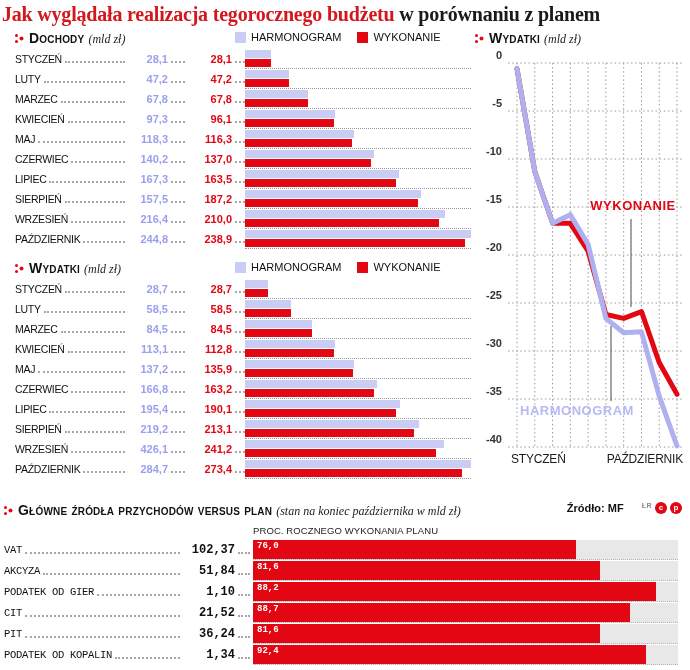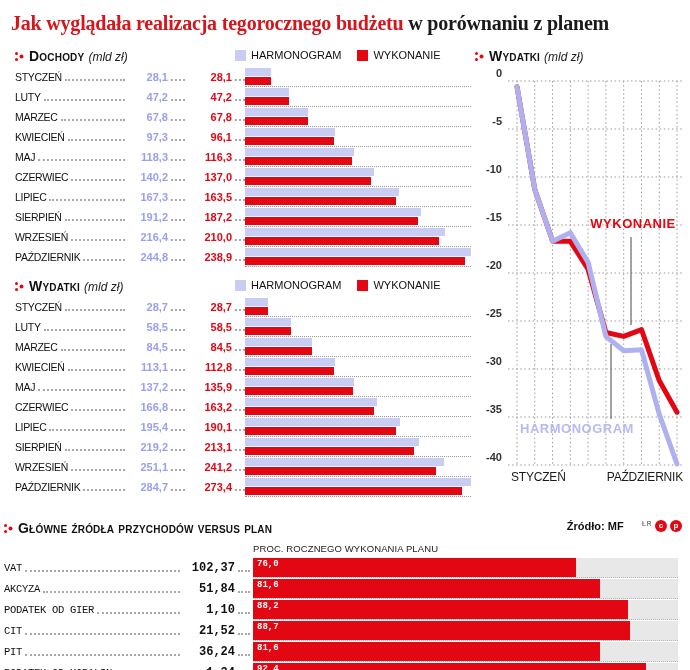--- a/index.html
+++ b/index.html
@@ -1,30 +1,30 @@
 <!DOCTYPE html>
 <html><head>
 <meta charset="utf-8">
 <style>
   html,body{margin:0;padding:0;background:#fff;}
   body{width:690px;height:670px;font-family:"Liberation Sans",sans-serif;-webkit-font-smoothing:antialiased;}
   .page{position:relative;width:690px;height:670px;background:#fff;overflow:hidden;}
 
   
-  .title{margin:9px;padding:2px 2px 4px 2px;font-family:"Liberation Serif",serif;font-weight:bold;font-size:20px;line-height:24px;letter-spacing:-0.2px;}
+  .title{margin:0;padding:2px 2px 4px 2px;font-family:"Liberation Serif",serif;font-weight:bold;font-size:20px;line-height:24px;letter-spacing:-0.2px;}
   .t-red{color:#d4161d;}
   .t-black{color:#1a1a1a;}
 
   
   .sec-head{position:relative;display:flex;align-items:baseline;height:17px;margin:0 0 2px 0;padding-left:4px;}
   .bullet{position:relative;width:10px;height:10px;flex:0 0 10px;align-self:center;margin-right:4px;}
   .bullet i{position:absolute;left:0;top:0;width:3px;height:3px;border-radius:50%;background:#e30613;
     box-shadow:0 6px 0 0 #e30613,5px 3px 0 0.5px #e30613;}
   .sec-title{font-weight:bold;font-variant:small-caps;font-size:14px;letter-spacing:0.2px;color:#111;}
-  .sec-unit{font-family:Liberation Sans, sans-serif;font-style:italic;font-size:12px;color:#222;margin-left:4px;}
+  .sec-unit{font-family:Liberation Serif, serif;font-style:italic;font-size:12px;color:#222;margin-left:4px;}
 
   
   .legend{position:absolute;left:224px;top:1px;display:flex;align-items:center;font-size:11px;color:#111;white-space:nowrap;}
   .sw{width:11px;height:11px;display:inline-block;margin-right:5px;}
   .sw.purple{background:#c9cdf4;}
   .sw.red{background:#e30613;margin-left:16px;}
 
   
   .content{display:flex;margin-left:11px;}
   .left{width:460px;flex:0 0 460px;}
@@ -173,21 +173,21 @@
               <span class="val-w">163,5</span>
               <span class="leader fix10"></span>
               <div class="bars">
                 <div class="bar-h" style="width: 68.29%;"></div>
                 <div class="bar-w" style="width: 66.73%;"></div>
               </div>
             </div>
             <div class="row">
               <span class="m-label">SIERPIEŃ</span>
               <span class="leader"></span>
-              <span class="val-h">191,2</span>
+              <span class="val-h">157,5</span>
               <span class="leader fix14"></span>
               <span class="val-w">187,2</span>
               <span class="leader fix10"></span>
               <div class="bars">
                 <div class="bar-h" style="width: 78.04%;"></div>
                 <div class="bar-w" style="width: 76.41%;"></div>
               </div>
             </div>
             <div class="row">
               <span class="m-label">WRZESIEŃ</span>
@@ -323,21 +323,21 @@
               <span class="val-w">213,1</span>
               <span class="leader fix10"></span>
               <div class="bars">
                 <div class="bar-h" style="width: 76.91%;"></div>
                 <div class="bar-w" style="width: 74.77%;"></div>
               </div>
             </div>
             <div class="row">
               <span class="m-label">WRZESIEŃ</span>
               <span class="leader"></span>
-              <span class="val-h">251,1</span>
+              <span class="val-h">426,1</span>
               <span class="leader fix14"></span>
               <span class="val-w">241,2</span>
               <span class="leader fix10"></span>
               <div class="bars">
                 <div class="bar-h" style="width: 88.11%;"></div>
                 <div class="bar-w" style="width: 84.63%;"></div>
               </div>
             </div>
             <div class="row">
               <span class="m-label">PAŹDZIERNIK</span>
@@ -406,20 +406,21 @@
       </section>
     </div>
   </div>
 
   <section class="bottom">
     <div class="sec-head">
       <span class="bullet">
           <i></i>
         </span>
       <span class="sec-title">Główne źródła przychodów versus plan</span>
+      <span class="sec-unit">(stan na koniec października w mld zł)</span>
       <div class="source-area">
         <span class="source">Źródło: MF</span>
         <span class="credit">ŁR</span>
         <span class="cc">c</span>
         <span class="cc">p</span>
       </div>
     </div>
     <div class="col-header">PROC. ROCZNEGO WYKONANIA PLANU</div>
     <div class="b-rows" id="zrodla-rows">
         <div class="b-row">
@@ -443,21 +444,21 @@
               <span class="p-val">81,6</span>
             </div>
           </div>
         </div>
         <div class="b-row">
           <span class="b-label">PODATEK OD GIER</span>
           <span class="leader"></span>
           <span class="b-amount">1,10</span>
           <span class="leader fix12"></span>
           <div class="track">
-            <div class="p-bar" style="width: 88.2%;">
+            <div class="p-bar" style="width: 88.2%; padding-left: 28px;">
               <span class="p-val">88,2</span>
             </div>
           </div>
         </div>
         <div class="b-row">
           <span class="b-label">CIT</span>
           <span class="leader"></span>
           <span class="b-amount">21,52</span>
           <span class="leader fix12"></span>
           <div class="track">

